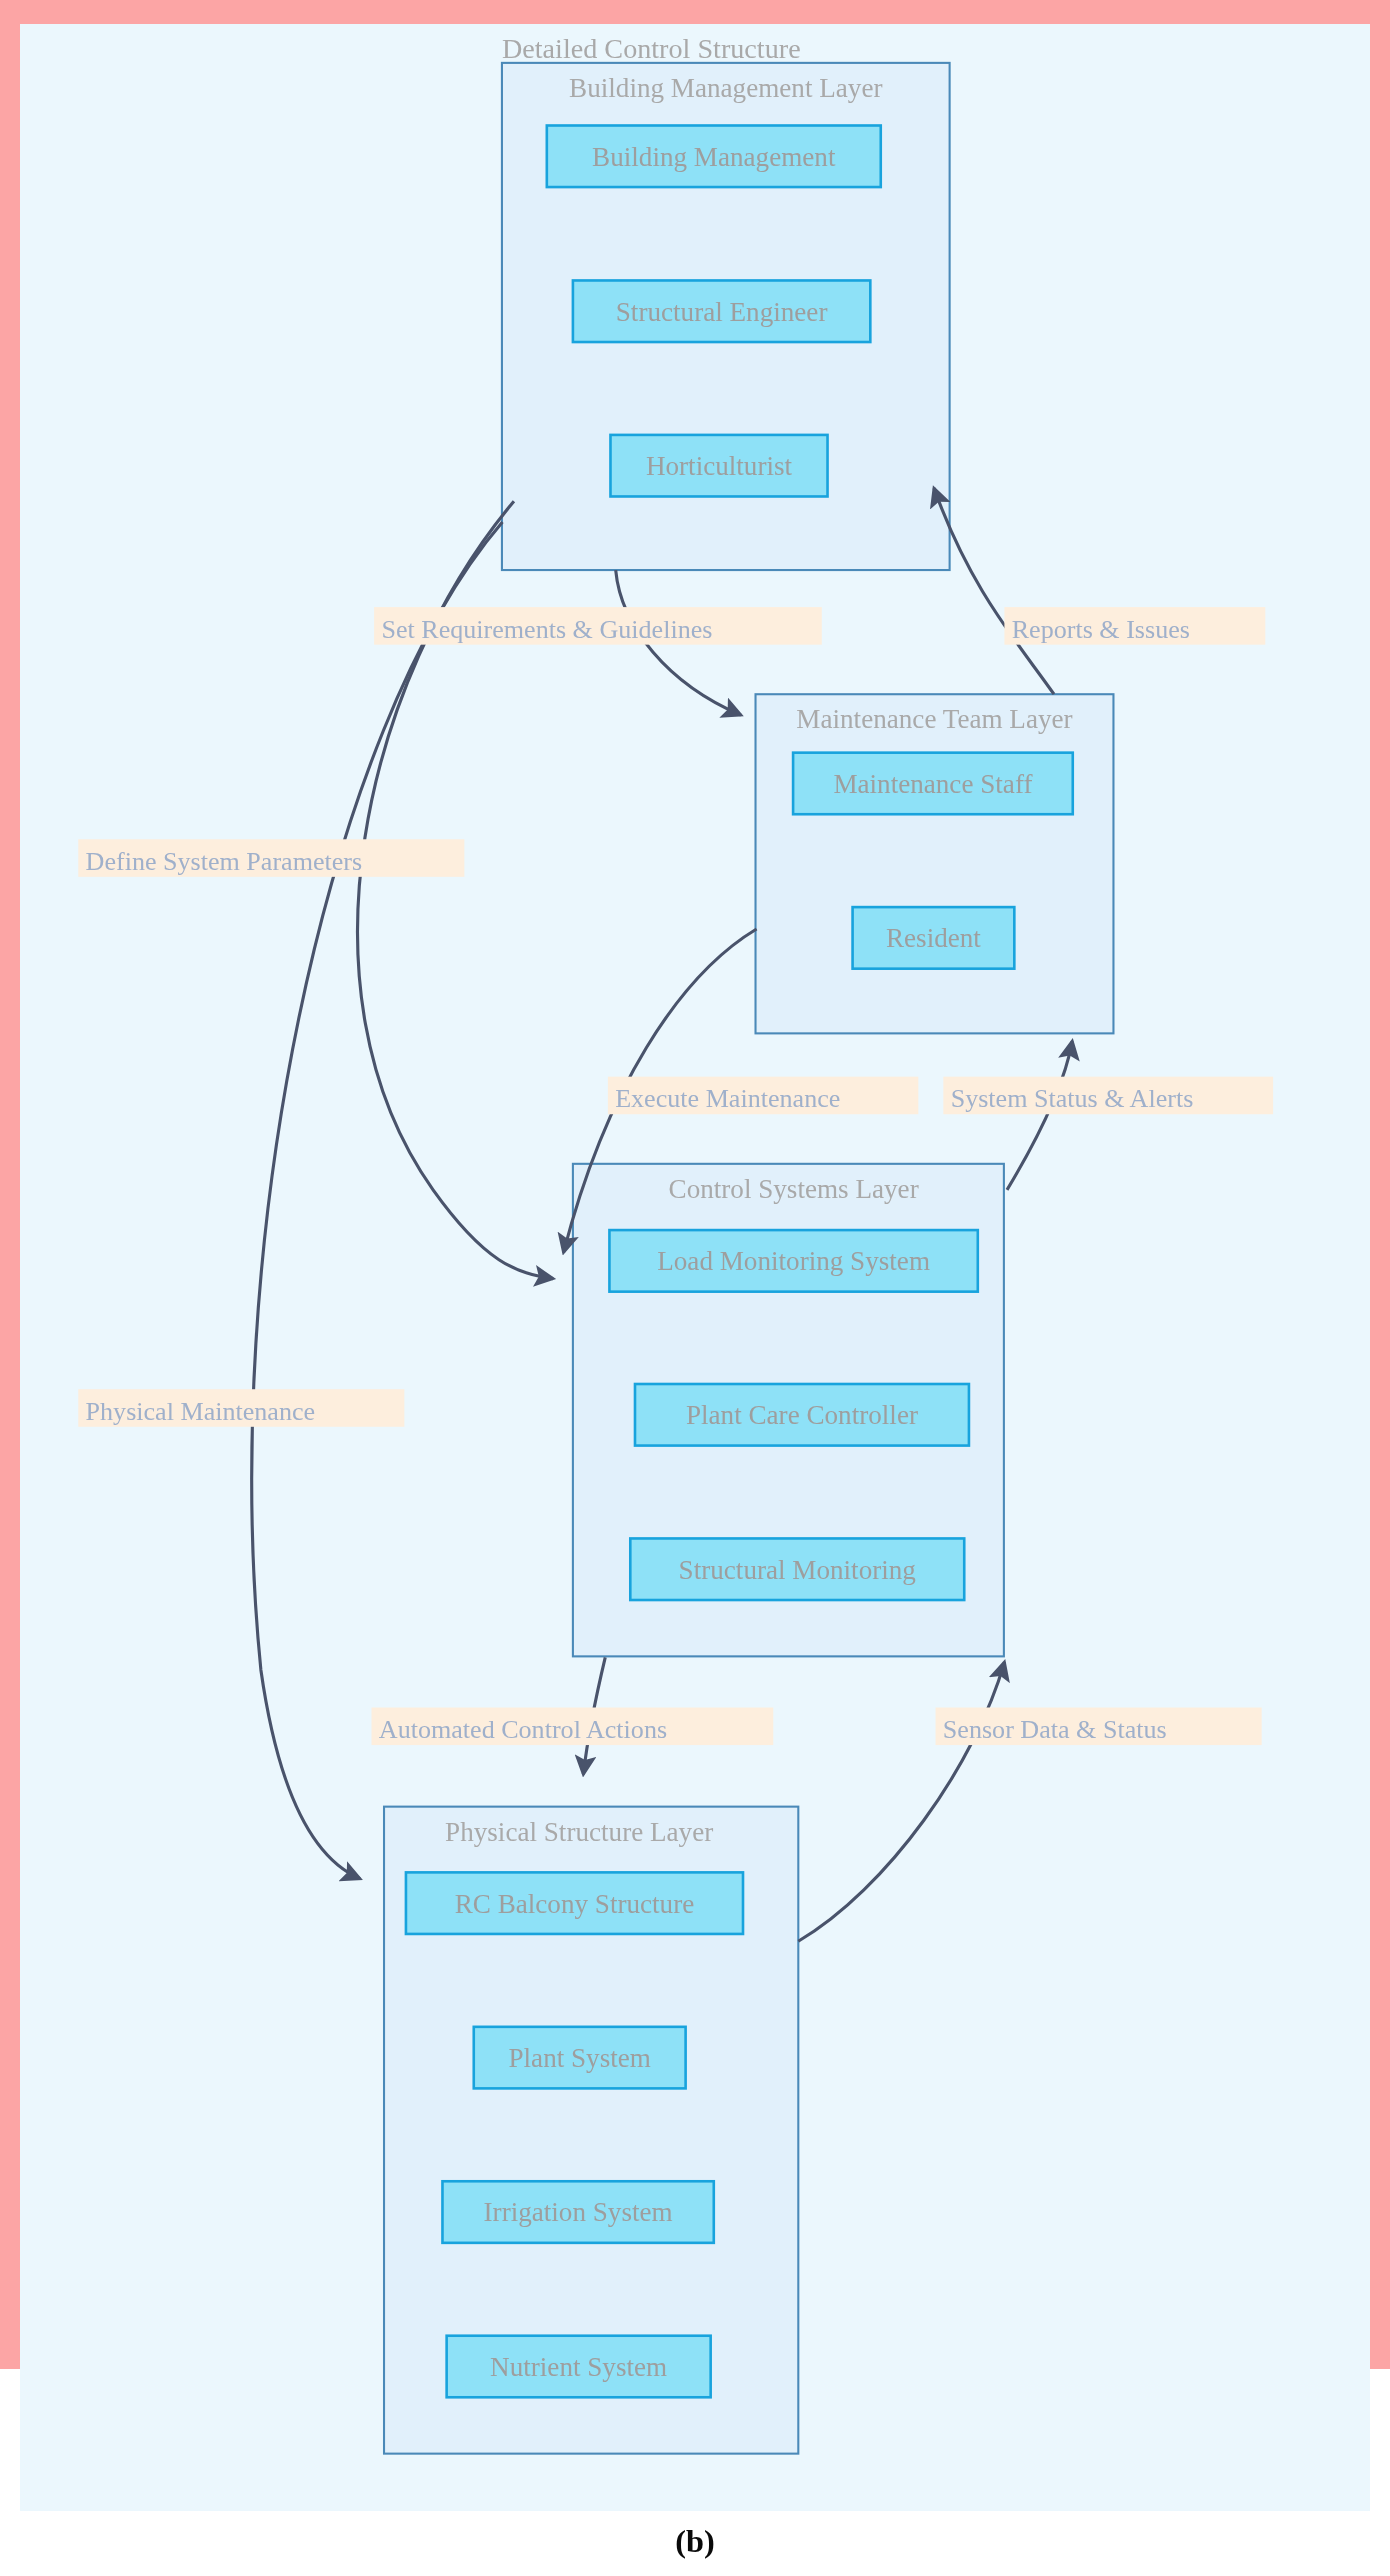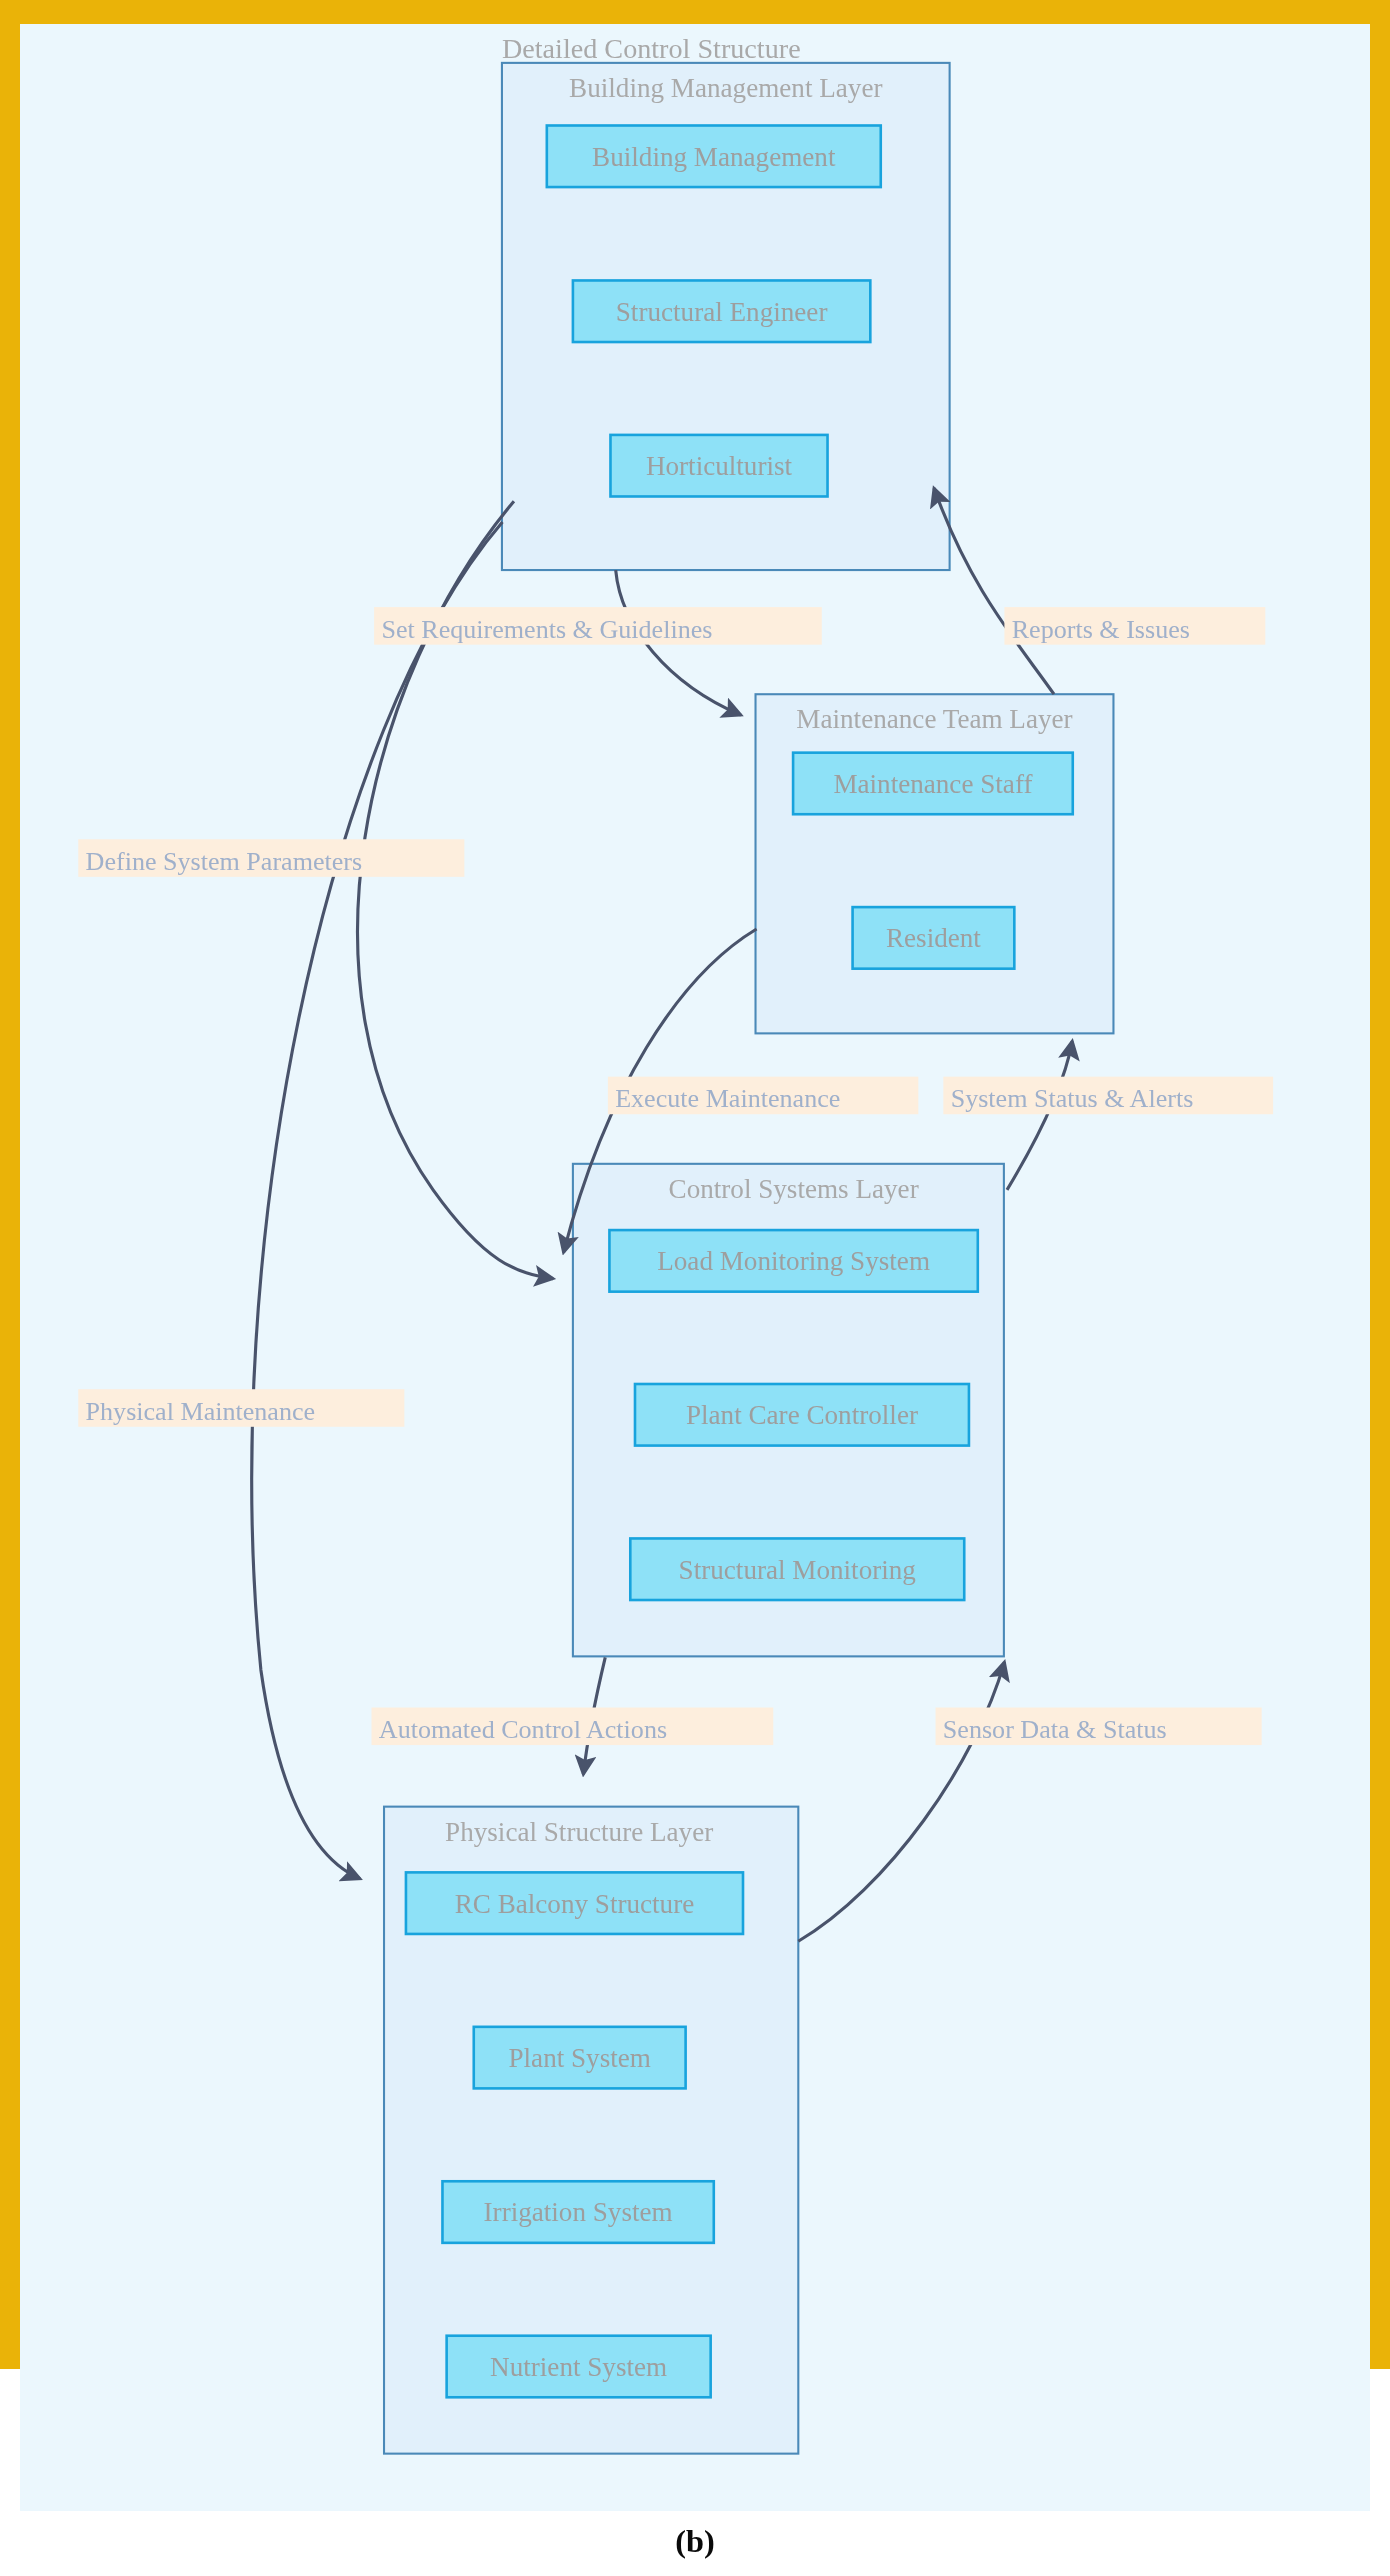--- a/index.html
+++ b/index.html
@@ -2,21 +2,21 @@
 <html style="font-size:8.4px"><head>
 <meta charset="utf-8">
 <title>Detailed Control Structure</title>
 <style>
   html,body{margin:0;padding:0;background:#ffffff;}
   body{
     width:1390px;height:2576px;
     font-family:"Liberation Serif", serif;
     overflow:hidden;
   }
-  #page{position:relative;width:1390px;height:2369px;background:#eab308;text-align:center;}
+  #page{position:relative;width:1390px;height:2369px;background:#fca5a5;text-align:center;}
 
   
   #canvas{
     position:absolute;left:20px;top:24px;
     width:1350px;height:2487px;
     background:#ebf7fd;
   }
 
   svg#diagram{position:absolute;left:0;top:0;width:1390px;height:2576px;}
 

